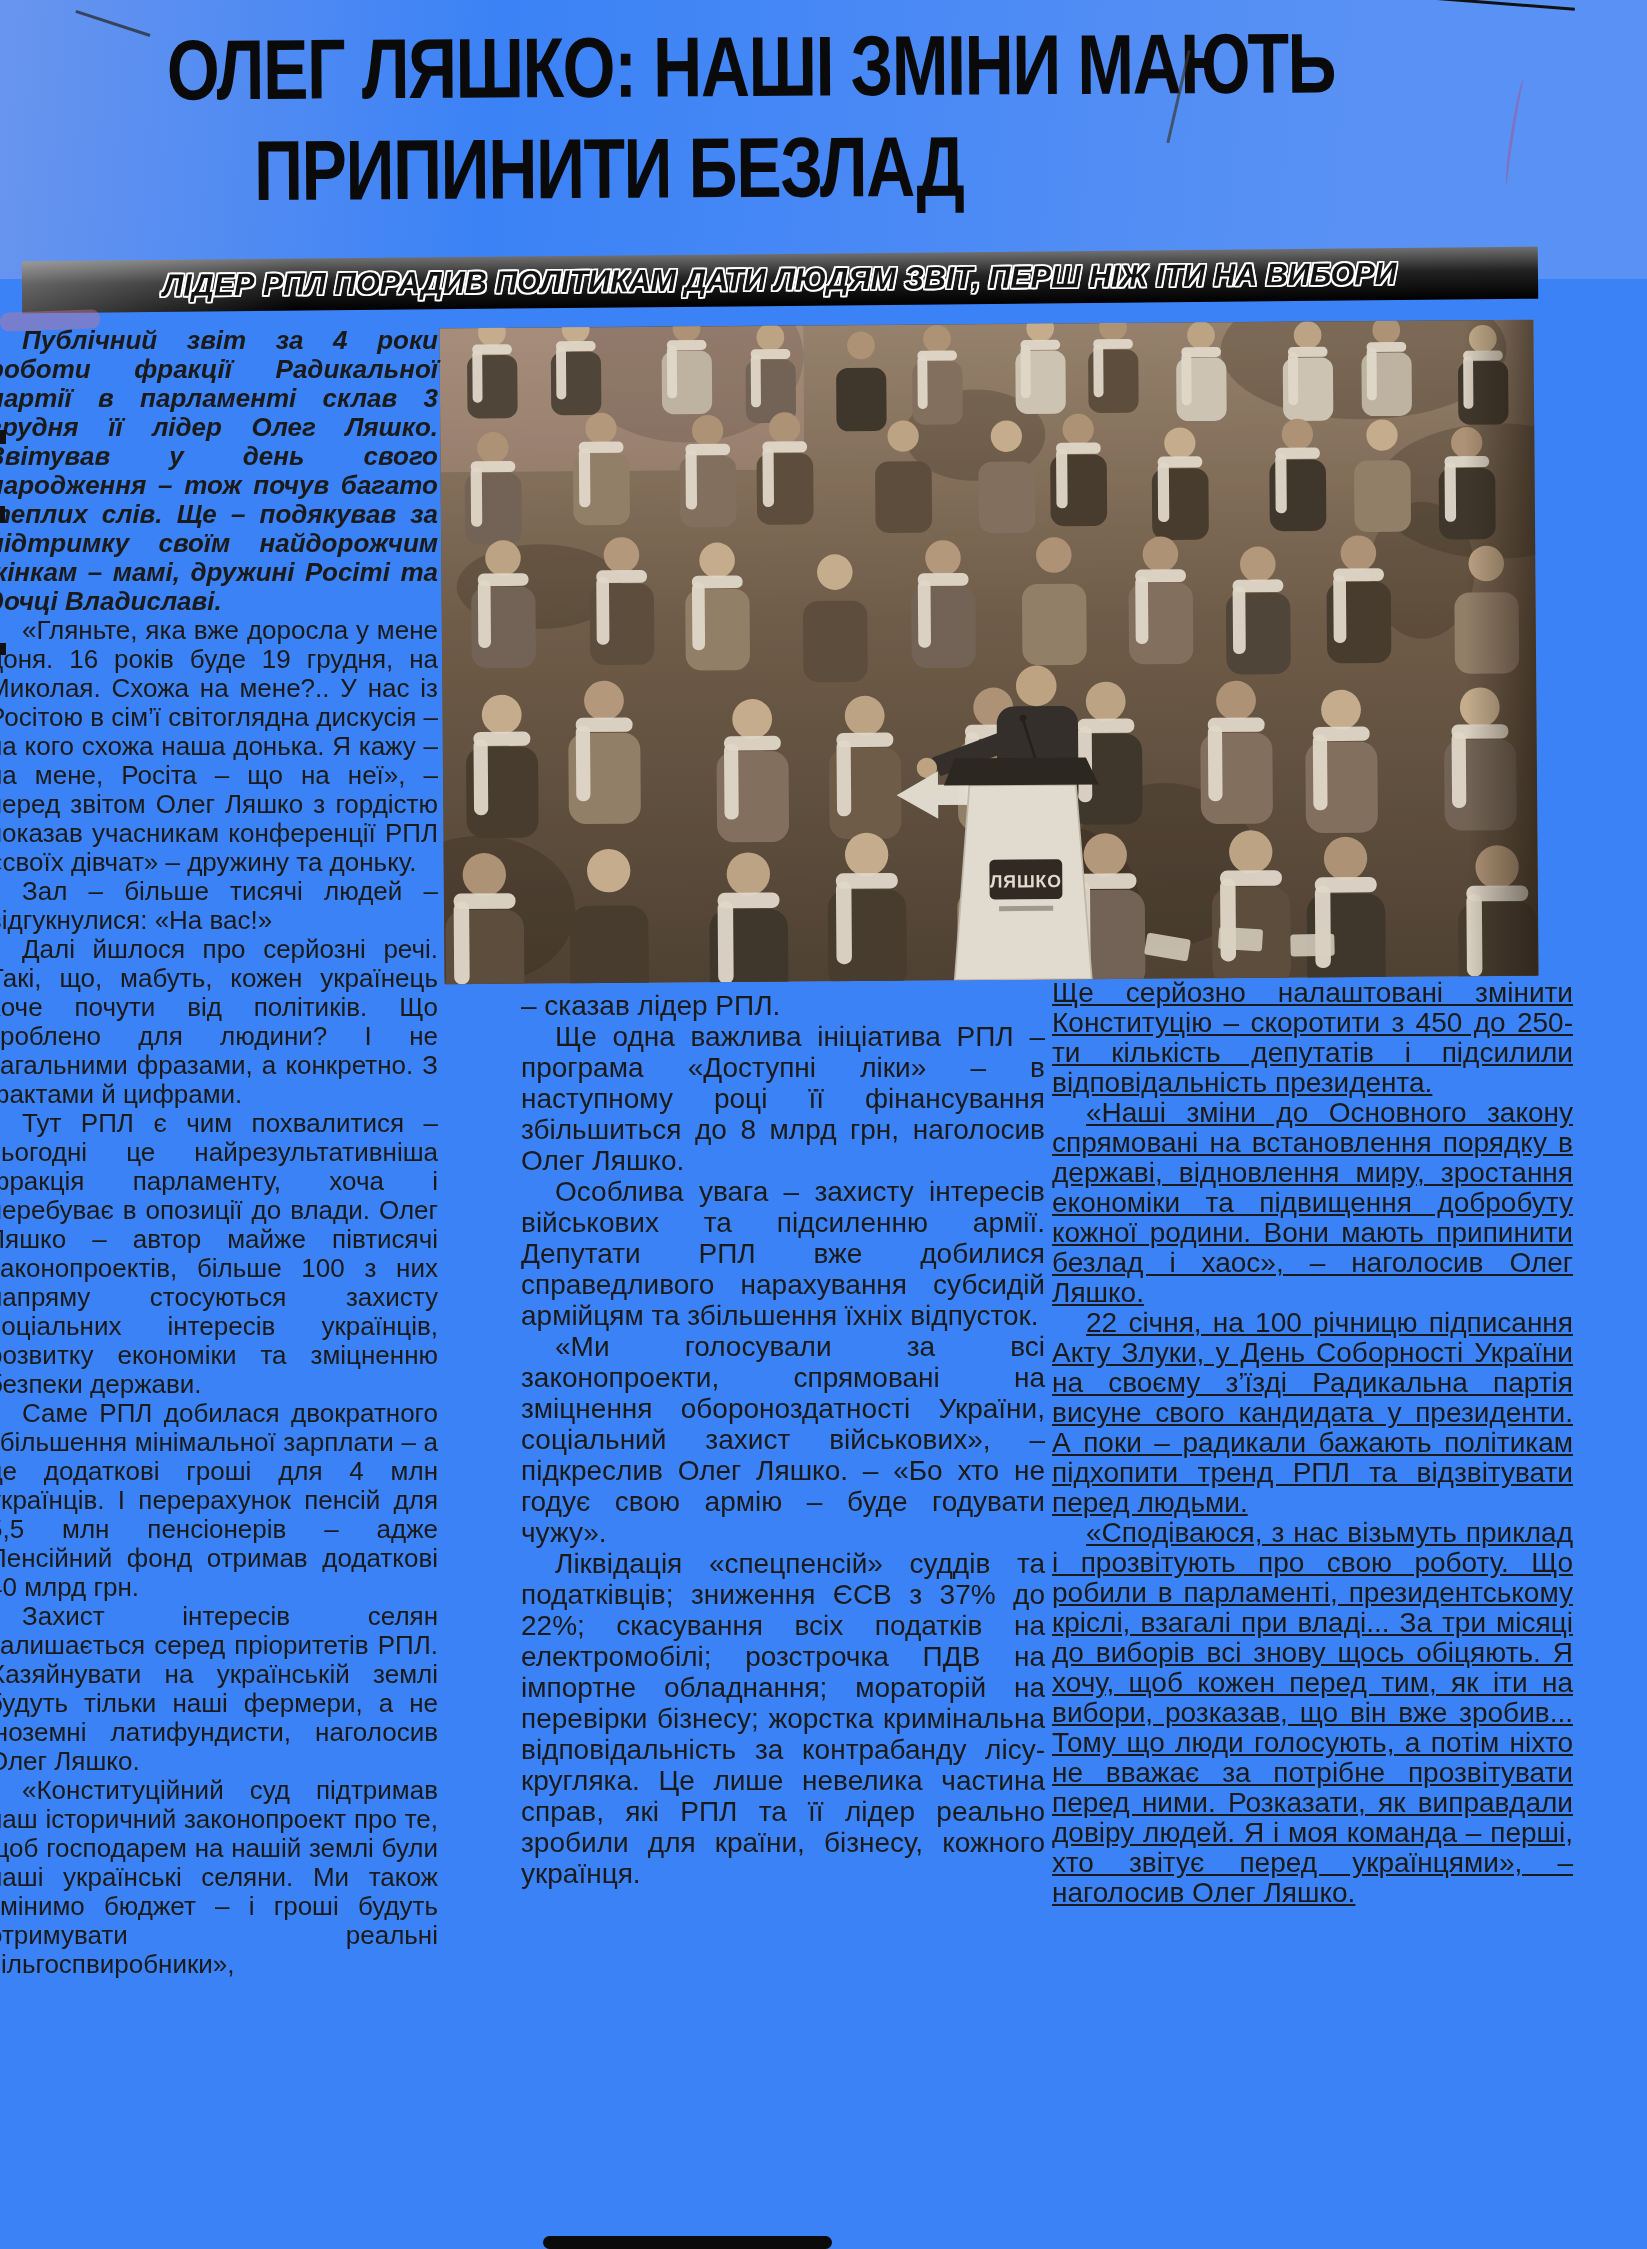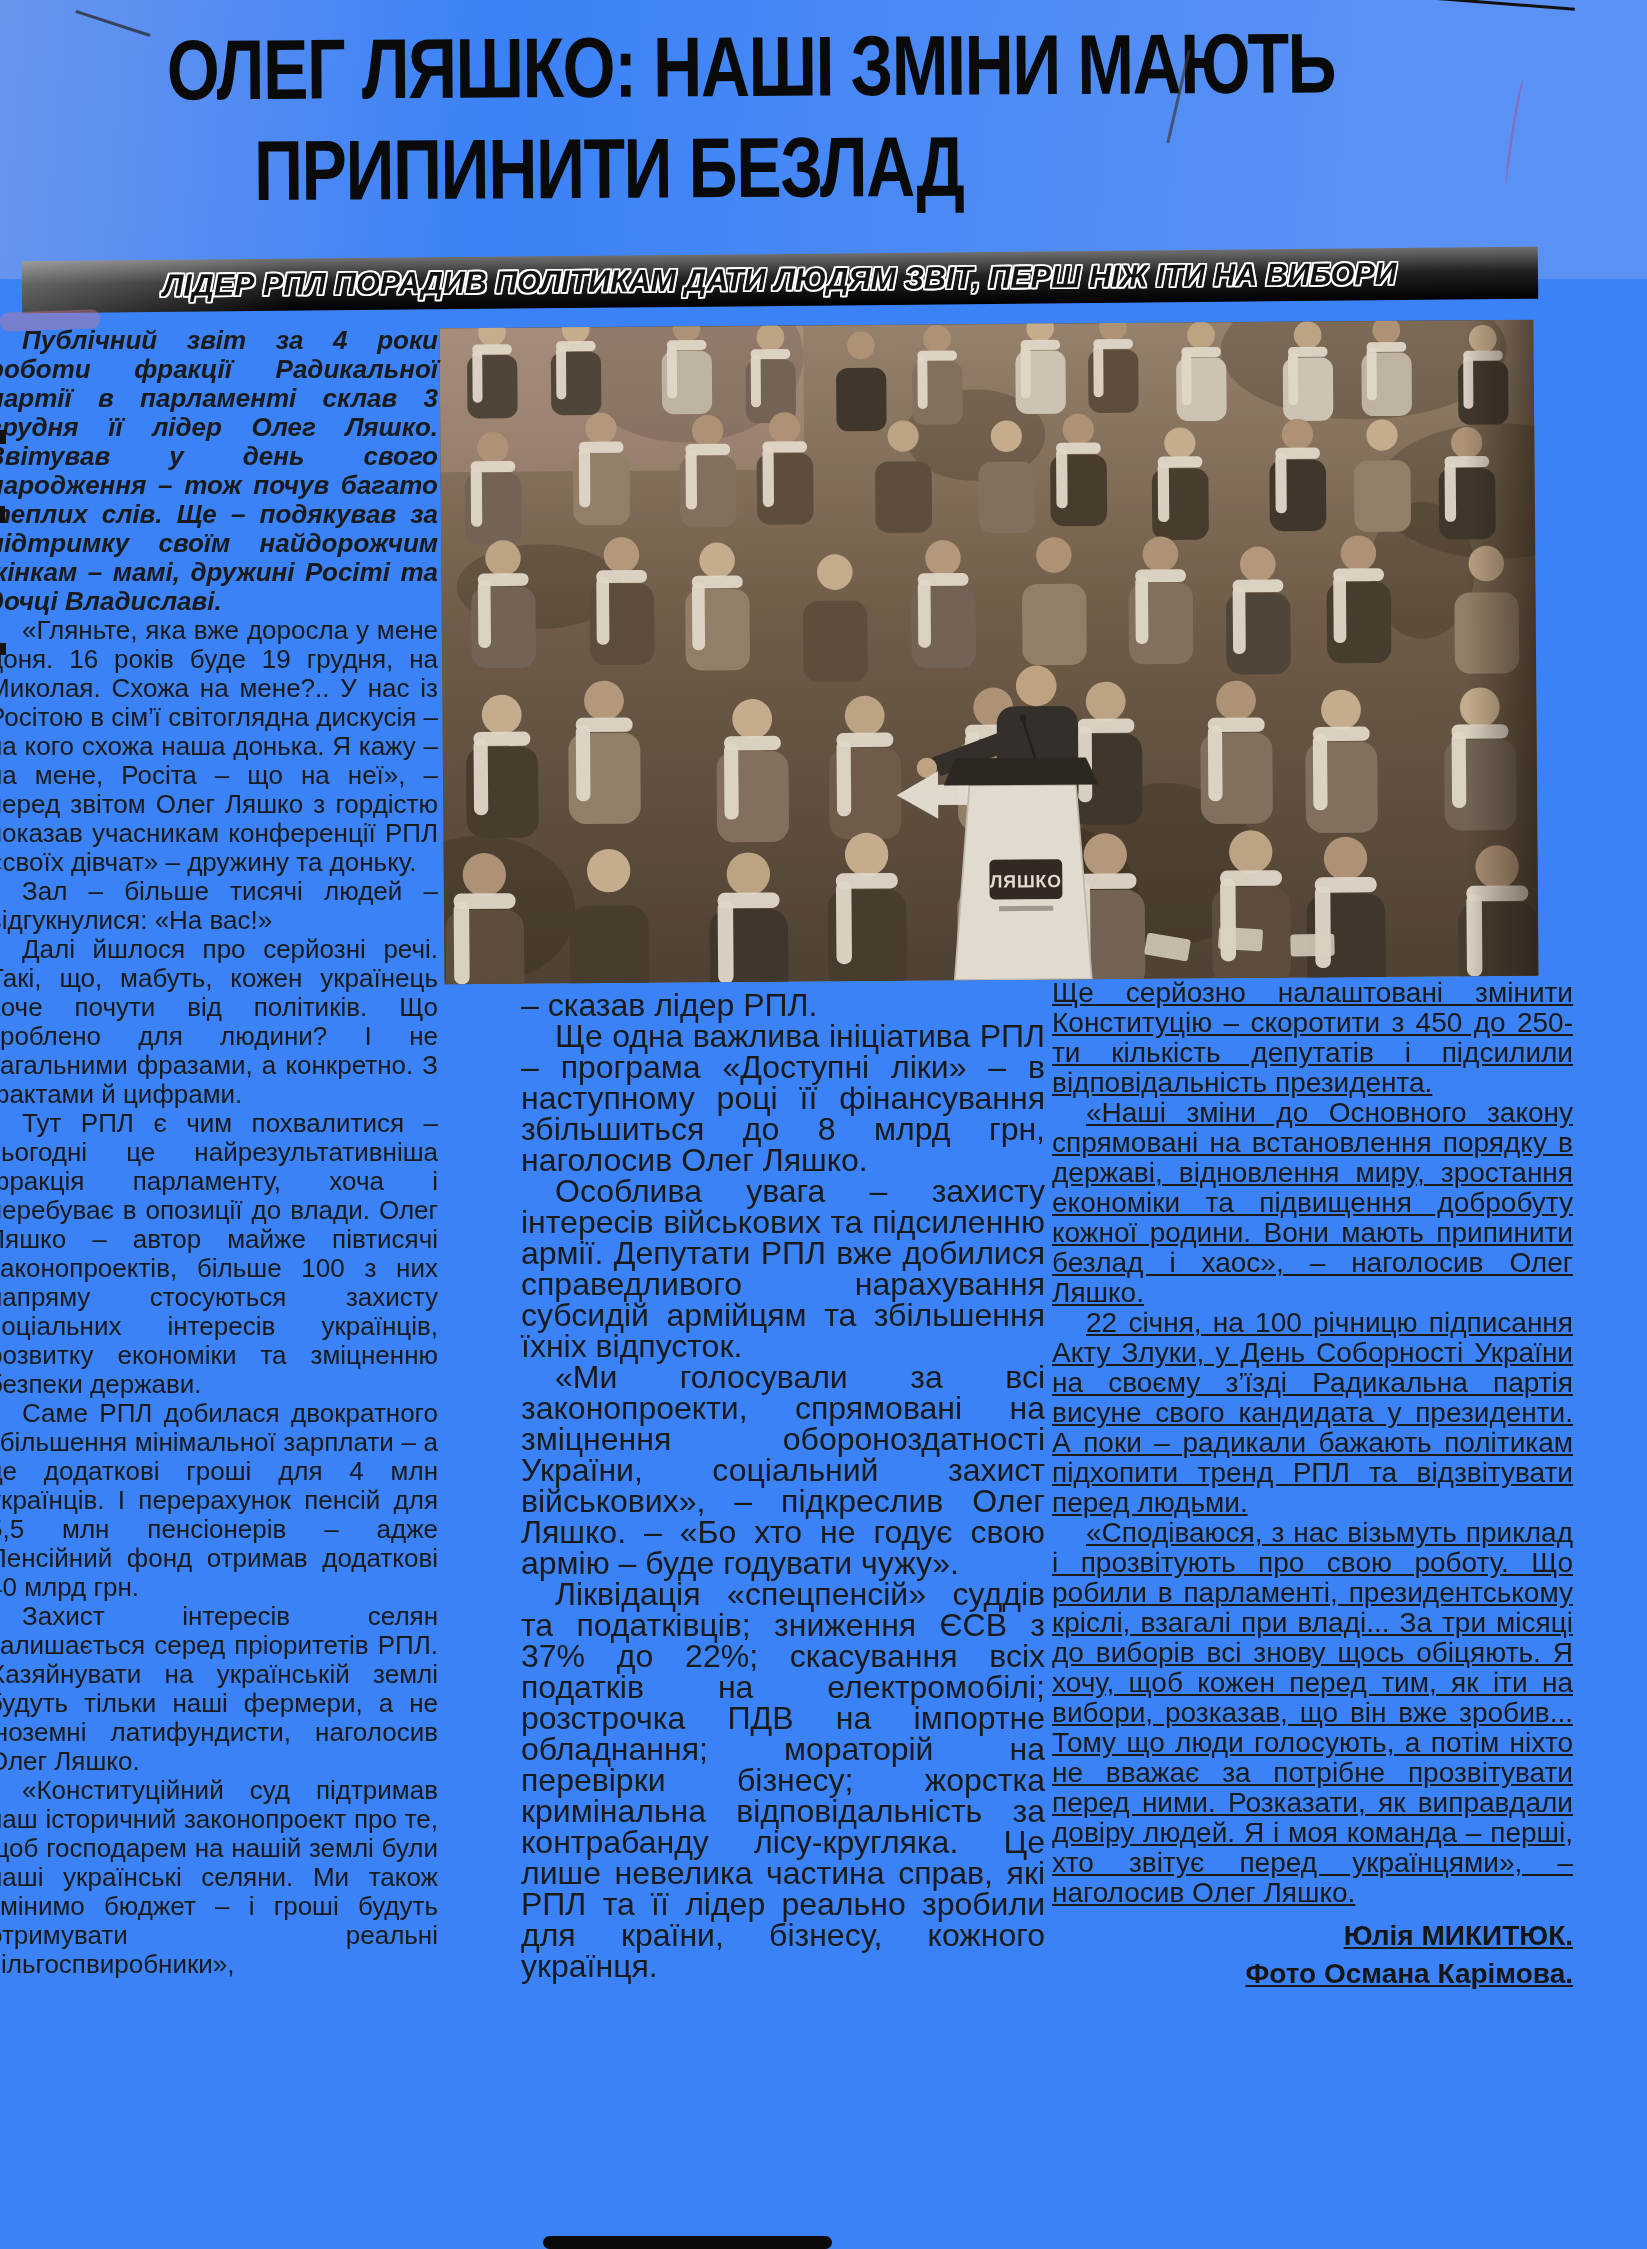--- a/index.html
+++ b/index.html
@@ -26,21 +26,21 @@
   
   .photo{position:absolute;left:442px;top:324px;width:1094px;height:656px;margin:0;
          transform:rotate(-0.45deg);overflow:hidden;background:#6b5a49;}
   .photo svg{display:block;width:1094px;height:656px;}
   
   .col{position:absolute;text-align:justify;color:#1a1a1a;}
   .col p{margin:0;text-indent:34px;}
   .col p.noindent{text-indent:0;}
   .col p.lead{font-weight:bold;font-style:italic;}
   .col-left{left:-12px;top:326px;width:450px;font-size:26px;line-height:29px;}
-  .col-middle{left:521px;top:990px;width:524px;font-size:32px;line-height:31px;}
+  .col-middle{left:521px;top:990px;width:524px;font-size:28px;line-height:31px;}
   .col-right{left:1052px;top:978px;width:521px;font-size:28px;line-height:30px;text-decoration:underline;}
   .byline{margin-top:8.5px;text-align:right;font-weight:bold;font-size:28px;line-height:38px;color:#161616;}
   
   .art{position:absolute;pointer-events:none;}
   .scratch1{left:74px;top:22px;width:78px;height:2.5px;background:#2a2a2a;transform:rotate(18deg);opacity:.75;}
   .scratch2{left:1177px;top:49px;width:2.5px;height:95px;background:#3a3a3a;transform:rotate(13deg);opacity:.7;}
   .edgeline{left:1426px;top:1.7px;width:149px;height:3.4px;background:#121212;transform:rotate(4.5deg);}
   .redmark1{left:0;top:311px;width:100px;height:18.6px;background:rgba(206,122,150,.42);transform:rotate(-2deg);border-radius:8.5px;}
   .redmark2{left:1511px;top:78px;width:6px;height:108px;border-left:3.4px solid rgba(188,62,112,.38);border-radius:60%;transform:rotate(9deg);}
   .chip{background:#111;}
@@ -359,24 +359,20 @@
       </div>
   </section>
 
   <section class="col col-right">
     <div>
         <p class="noindent">Ще серйозно налаштовані змінити Конституцію – скоротити з 450 до 250-ти кількість депутатів і підсилили відповідальність президента.</p>
         <p>«Наші зміни до Основного закону спрямовані на встановлення порядку в державі, відновлення миру, зростання економіки та підвищення добробуту кожної родини. Вони мають припинити безлад і хаос», – наголосив Олег Ляшко.</p>
         <p>22 січня, на 100 річницю підписання Акту Злуки, у День Соборності України на своєму з’їзді Радикальна партія висуне свого кандидата у президенти. А поки – радикали бажають політикам підхопити тренд РПЛ та відзвітувати перед людьми.</p>
         <p>«Сподіваюся, з нас візьмуть приклад і прозвітують про свою роботу. Що робили в парламенті, президентському кріслі, взагалі при владі... За три місяці до виборів всі знову щось обіцяють. Я хочу, щоб кожен перед тим, як іти на вибори, розказав, що він вже зробив... Тому що люди голосують, а потім ніхто не вважає за потрібне прозвітувати перед ними. Розказати, як виправдали довіру людей. Я і моя команда – перші, хто звітує перед українцями», – наголосив Олег Ляшко.</p>
       </div>
-    <div class="byline">
-      <div>Юлія МИКИТЮК.</div>
-      <div>Фото Османа Карімова.</div>
-    </div>
   </section>
 
   <div class="art scratch1"></div>
   <div class="art scratch2"></div>
   <div class="art edgeline"></div>
   <div class="art redmark1"></div>
   <div class="art redmark2"></div>
   <div class="art chip chip1"></div>
   <div class="art chip chip2"></div>
   <div class="art chip chip3"></div>

